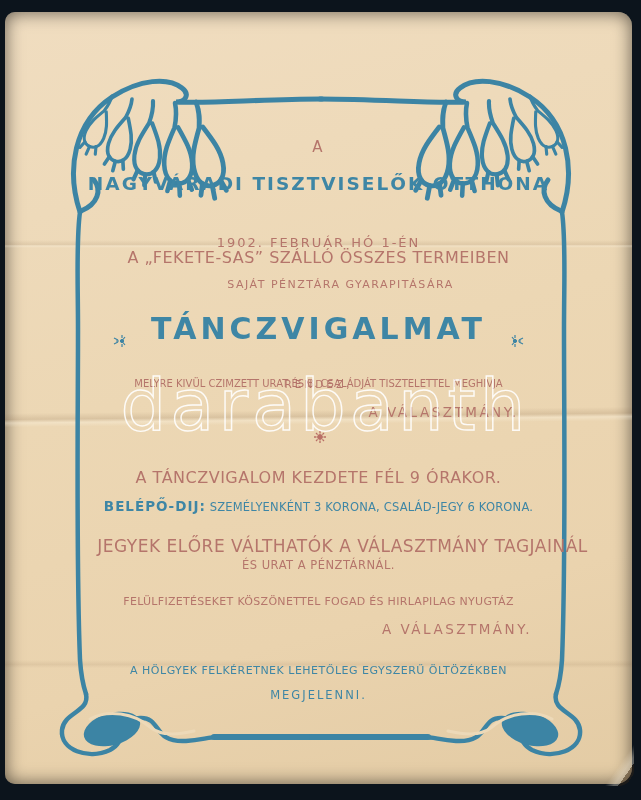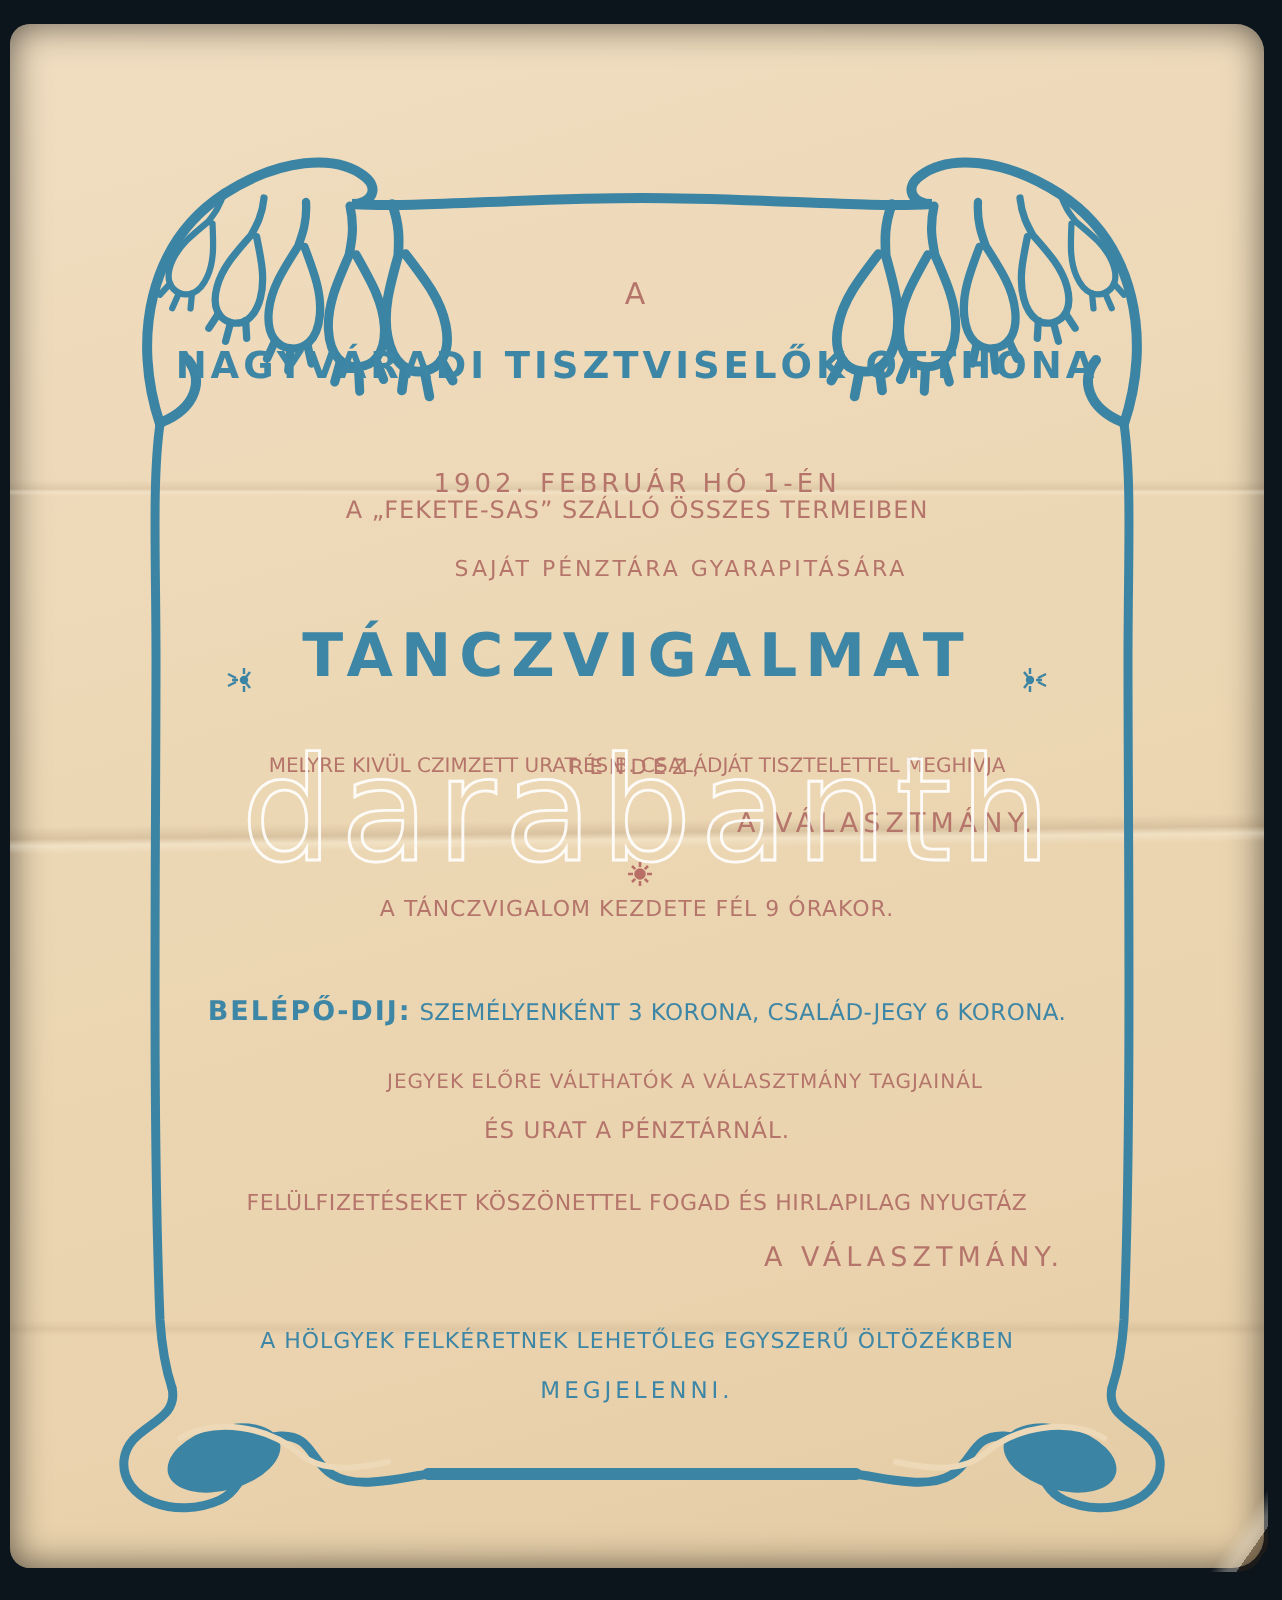--- a/index.html
+++ b/index.html
@@ -25,31 +25,31 @@
   svg.deco,svg.watermark{position:absolute;left:-5px;top:-12px;width:641px;height:800px;pointer-events:none;}
   .line{
     position:absolute;left:0;right:0;text-align:center;white-space:nowrap;
     color:#b5756b;letter-spacing:1px;
   }
   .teal{color:#3e86a5;}
   .rose{color:#b5756b;}
   .l-article  {top:126px;font-size:15px;letter-spacing:2px;}
   .l-org      {top:161px;font-size:18.5px;font-weight:bold;letter-spacing:2px;}
   .l-date     {top:203px;font-size:13px;letter-spacing:2px;margin-top:20px;}
-  .l-venue    {top:236px;font-size:12px;letter-spacing:.5px;}
+  .l-venue    {top:236px;font-size:16px;letter-spacing:.5px;}
   .l-purpose  {top:266px;font-size:11px;letter-spacing:1.5px;padding-left:44px;}
   .l-title    {top:299px;display:flex;justify-content:center;align-items:center;gap:24px;
                font-size:30px;font-weight:bold;letter-spacing:4px;}
   .l-rendez   {top:366px;font-size:10.5px;letter-spacing:3px;}
   .l-invite   {top:366px;font-size:10px;letter-spacing:0;}
   .l-comm1    {top:392px;font-size:13.5px;letter-spacing:2.5px;transform:translateX(125px);}
-  .l-start    {top:436px;font-size:11px;letter-spacing:.5px;}
+  .l-start    {top:456px;font-size:16px;letter-spacing:.5px;}
   .l-adm      {top:486px;font-size:11.5px;letter-spacing:.2px;}
   .l-adm .adm-label{font-size:13.5px;font-weight:bold;letter-spacing:1px;}
-  .l-tix1     {top:524px;font-size:10px;letter-spacing:.5px;margin-left:48px;}
+  .l-tix1     {top:524px;font-size:17px;letter-spacing:.5px;margin-left:48px;}
   .l-tix2     {top:546px;font-size:11.5px;letter-spacing:.5px;}
   .l-don      {top:583px;font-size:11px;letter-spacing:.3px;}
   .l-comm2    {top:609px;font-size:13.5px;letter-spacing:2.5px;text-align:right;padding-right:100px;}
   .l-dress1   {top:652px;font-size:11px;letter-spacing:.5px;}
   .l-dress2   {top:676px;font-size:11.5px;letter-spacing:2px;}
   .floret{display:inline-block;width:16px;height:16px;}
 </style>
 </head>
 <body>
 

